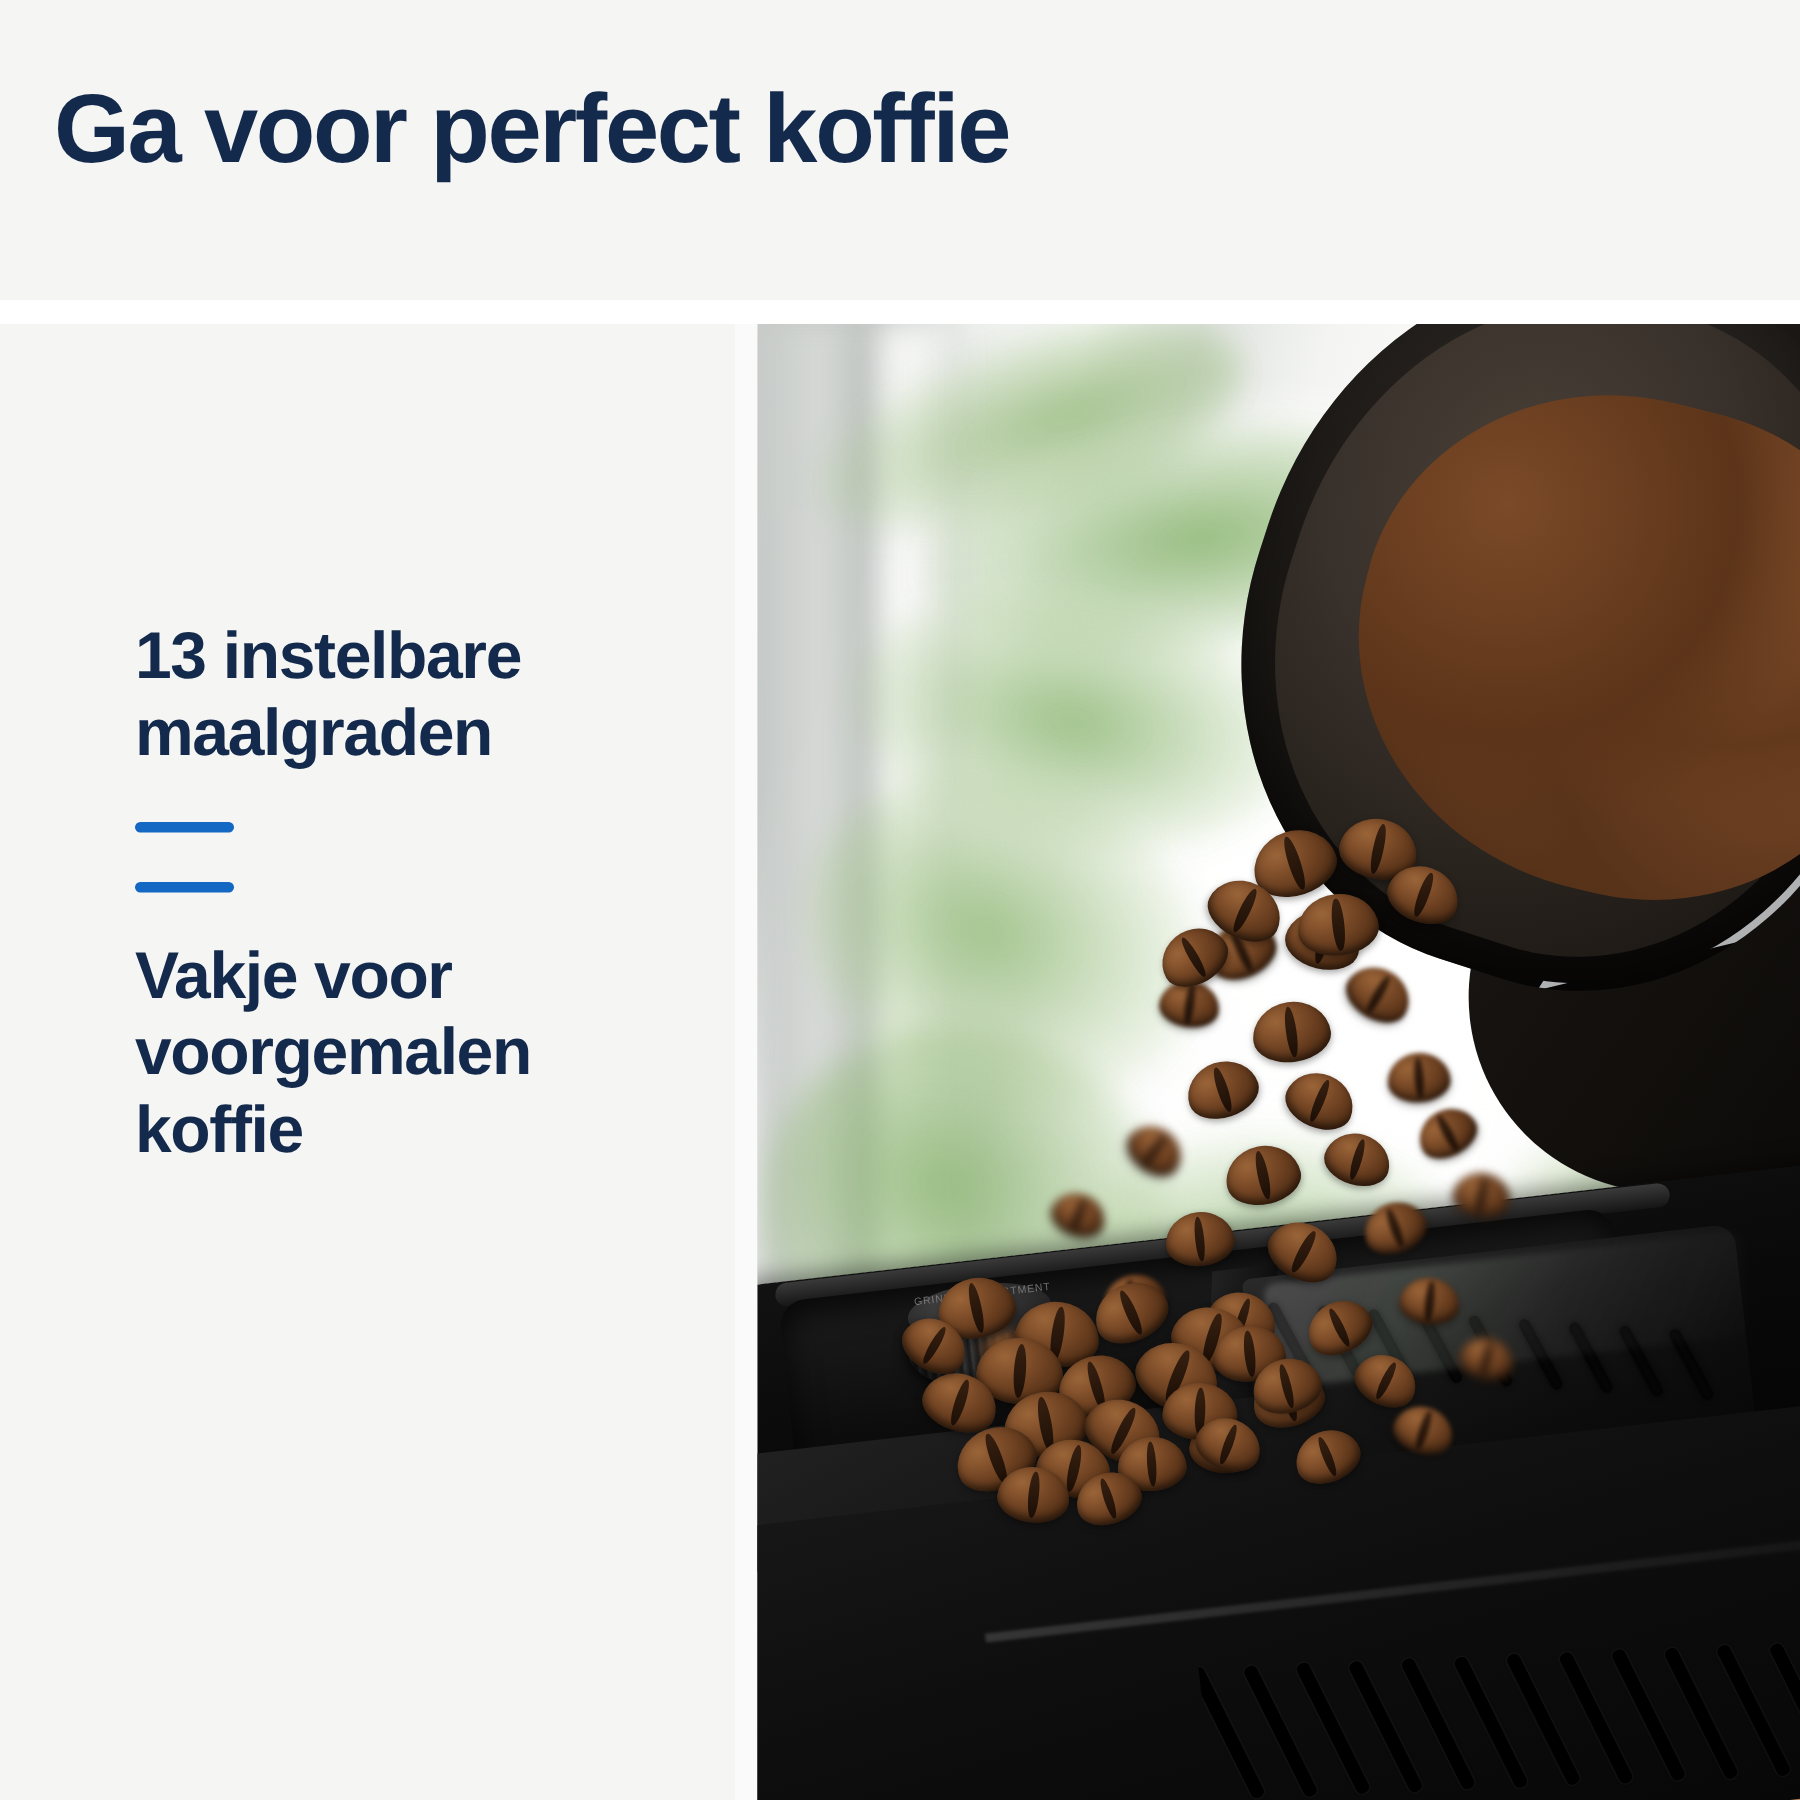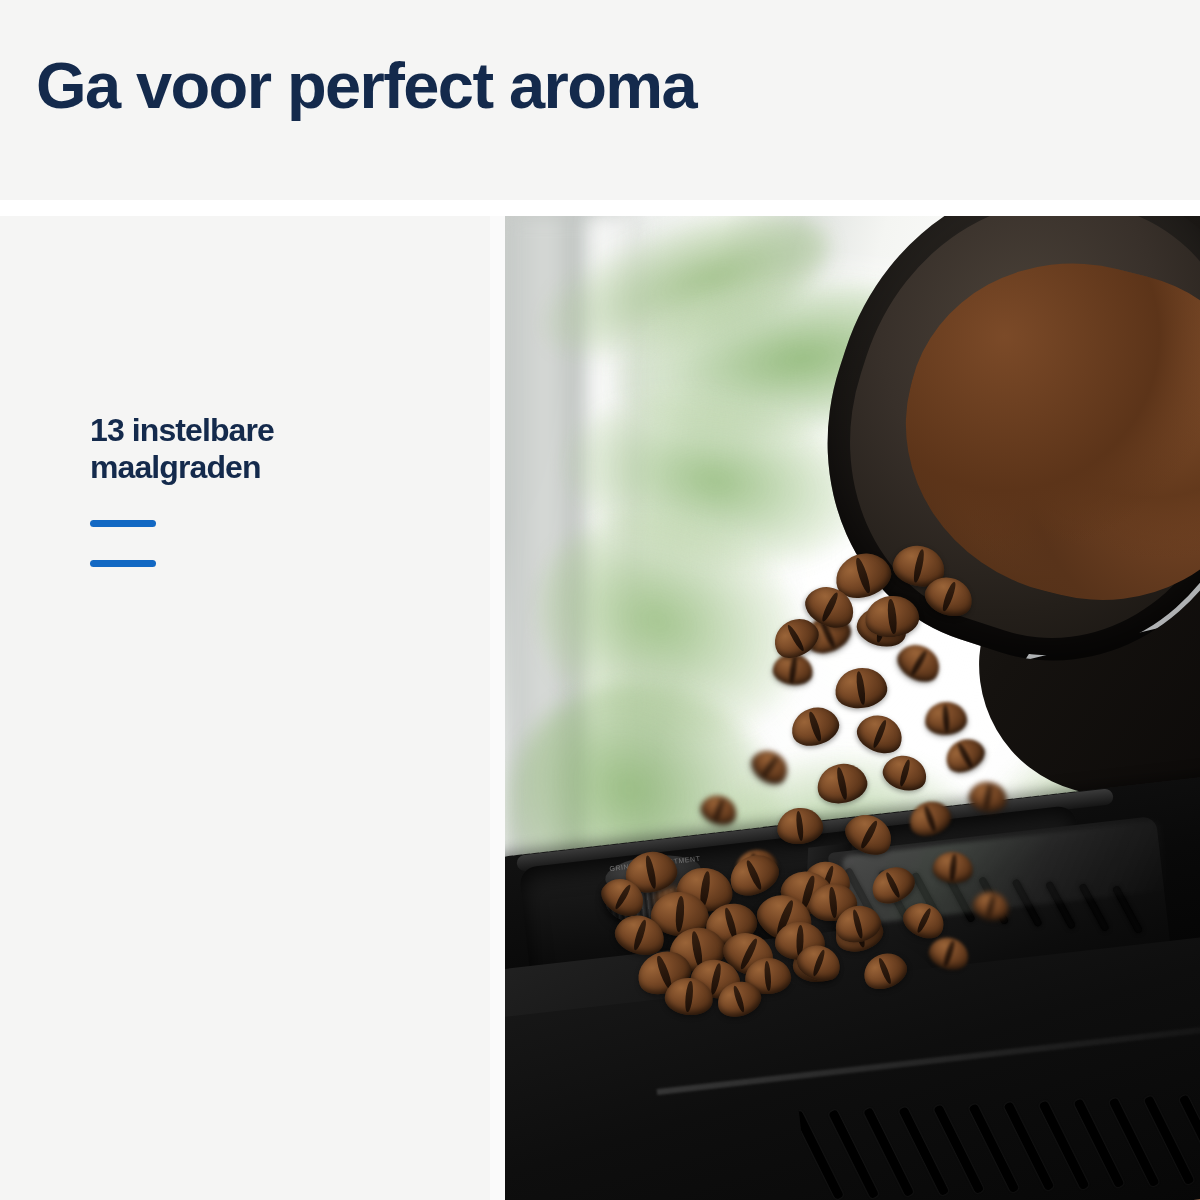--- a/index.html
+++ b/index.html
@@ -68,21 +68,21 @@
 
   .features {
     position: absolute;
     left: 90px;
     top: 196px;
     width: 330px;
   }
   .feature-text {
     margin: 0;
     font-family: "Liberation Sans", sans-serif;
-    font-size: 32px;
+    font-size: 44px;
     font-weight: 700;
     line-height: 1.17;
     letter-spacing: -0.9px;
     color: #142A4C;
   }
   .feature-rule {
     width: 66px;
     height: 7px;
     border-radius: 4px;
     background: #1268C3;
@@ -395,30 +395,31 @@
 
   
   [data-bind] { }
 </style>
 </head>
 <body>
 
 <div class="poster">
 
   <div class="header-band">
-    <h1 class="headline" data-bind="header.headline">Ga voor perfect aroma</h1>
+    <h1 class="headline" data-bind="header.headline">Ga voor perfect koffie</h1>
   </div>
   <div class="band-gap"></div>
 
   <div class="left-panel">
 
     <div class="features">
       <p class="feature-text" data-bind="left_panel.features.0.text">13 instelbare maalgraden</p>
       <div class="feature-rule"></div>
       <div class="feature-rule"></div>
+      <p class="feature-text" data-bind="left_panel.features.2.text">Vakje voor voorgemalen koffie</p>
     </div>
 
   </div>
 
   <div class="photo-sep"></div>
 
   <div class="photo">
 
     <div class="bg-room"></div>
     <div class="bg-window-strip"></div>

